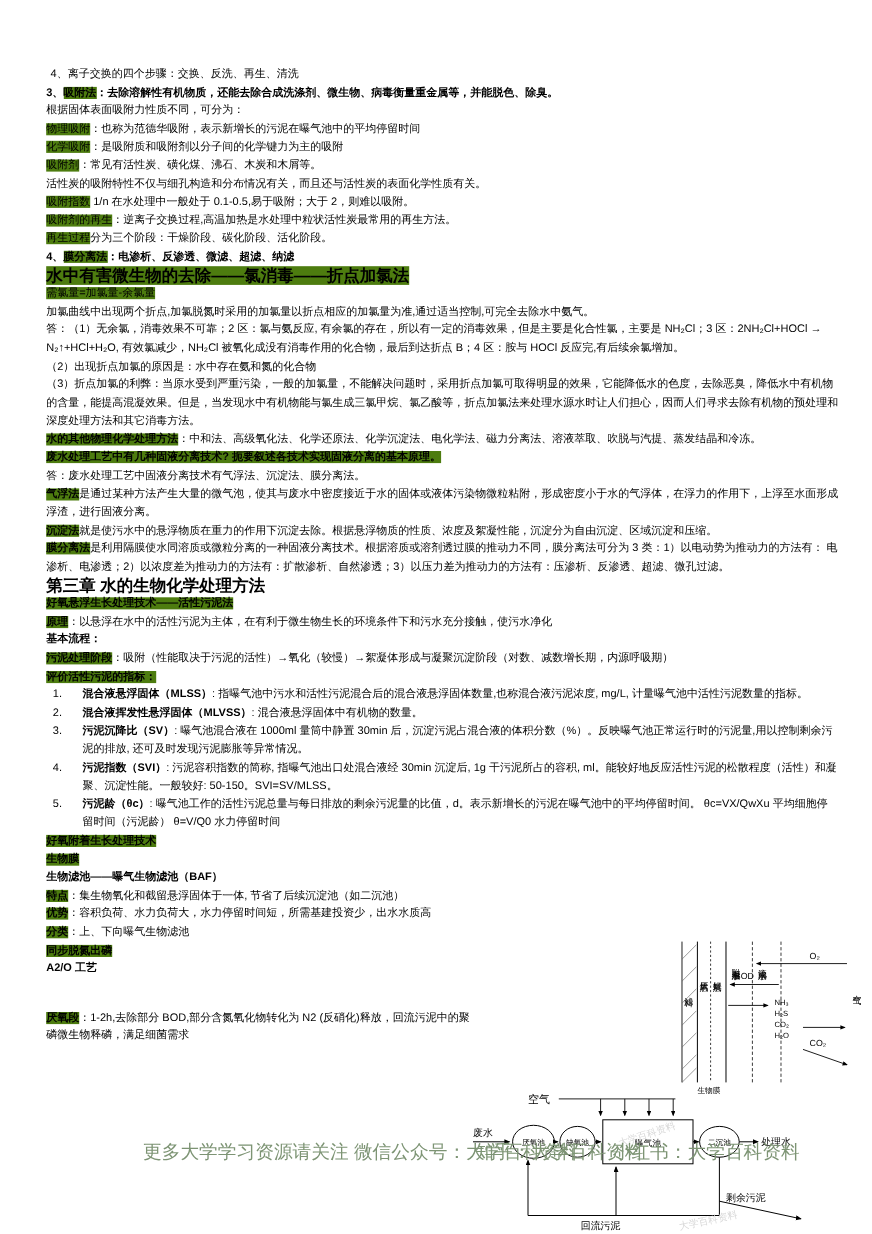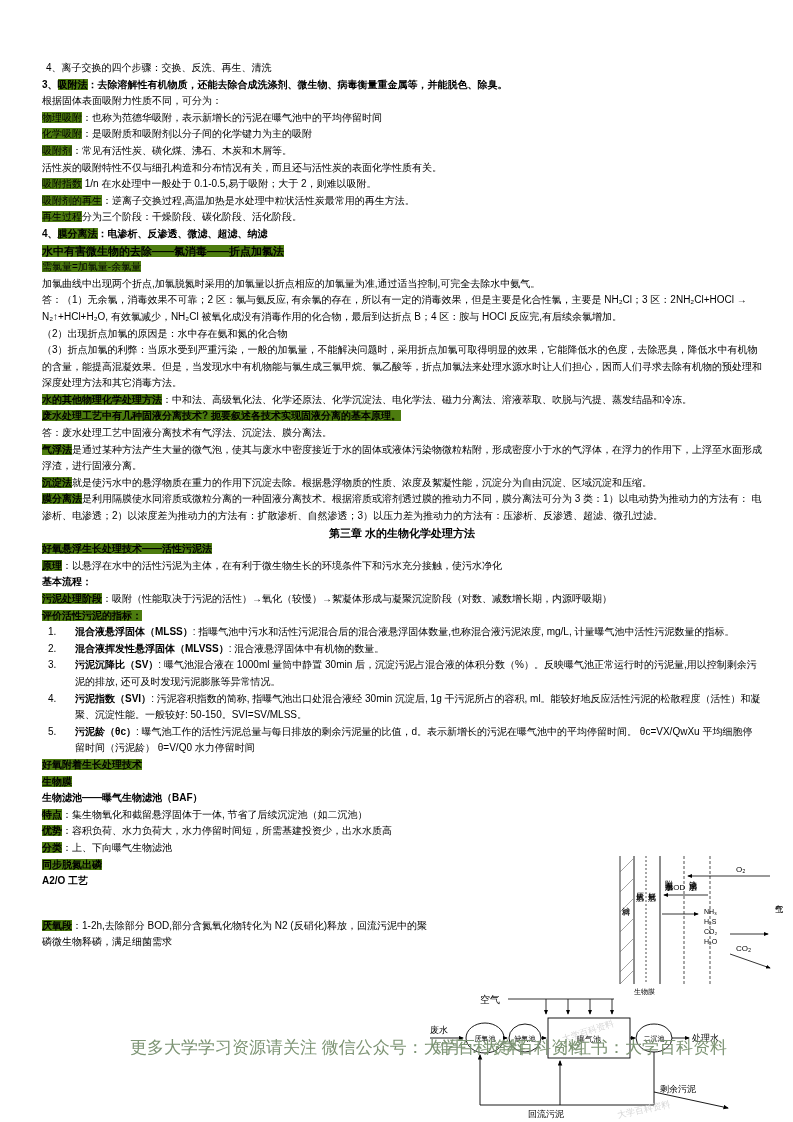--- a/index.html
+++ b/index.html
@@ -3,22 +3,22 @@
 <meta charset="utf-8">
 <style>
   *{box-sizing:border-box}
   html,body{margin:0;padding:0;background:#ffffff}
   .page{position:relative;width:793px;height:1122px;background:#fff;overflow:hidden;
         font-family:"Liberation Sans","DejaVu Sans",sans-serif;color:#000}
   .doc{position:absolute;left:42px;top:60px;width:720px}
   .line{font-size:10px;line-height:16.6px}
   .b{font-weight:bold}
   .hl{background:#4d7c0f}
-  .center{text-align:center}
-  .h2{font-size:11px}
+  .center{text-align:left}
+  .h2{font-size:15px}
   .ind{padding-left:4px}
   .li{position:relative;padding-left:33px}
   .num{position:absolute;left:6px}
   .narrow{max-width:575px}
   .narrow2{max-width:392px}
   .gaptop{margin-top:28px}
   .footer{position:absolute;top:1036px;left:0;width:100%;height:16px;font-size:17px;color:#7d9474}
   .footer span{position:absolute;white-space:nowrap}
   .figure{position:absolute}
   .figure svg{position:absolute;left:0;top:0}

